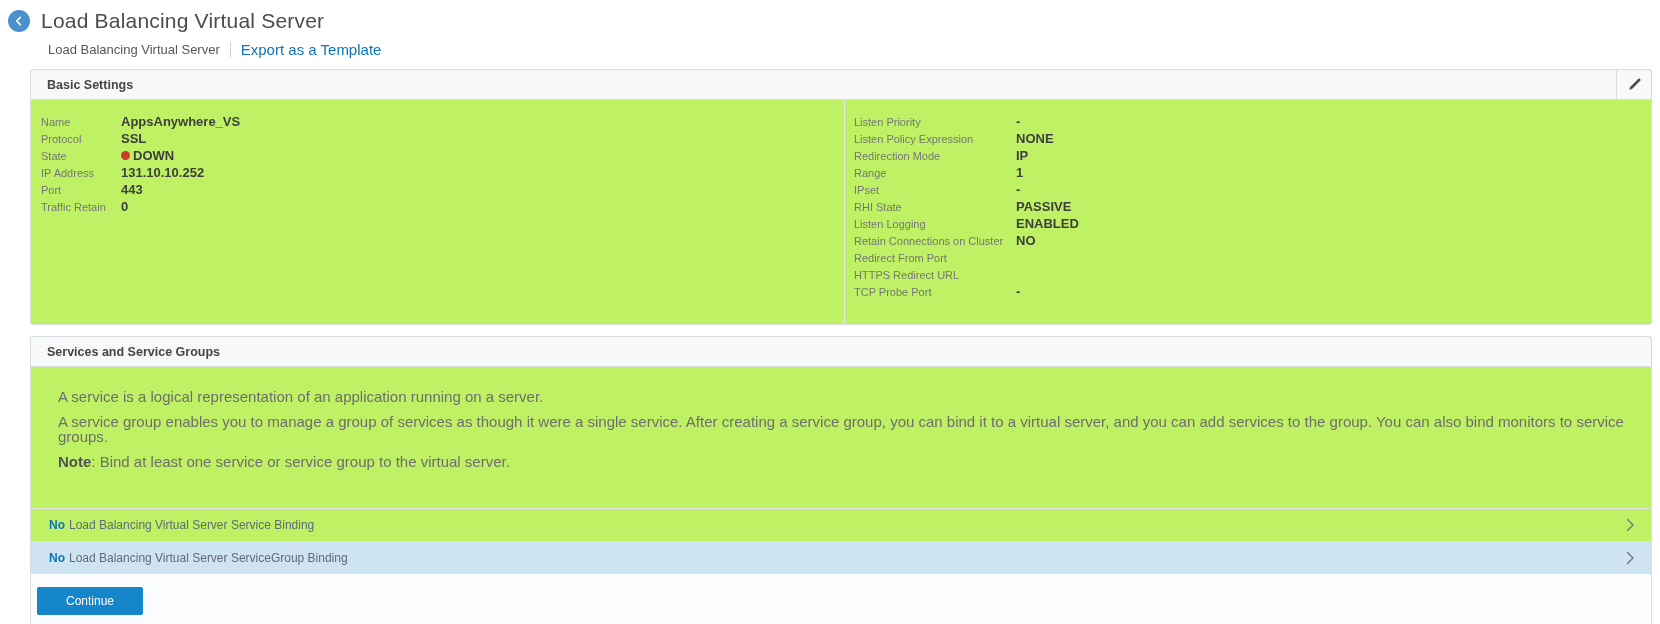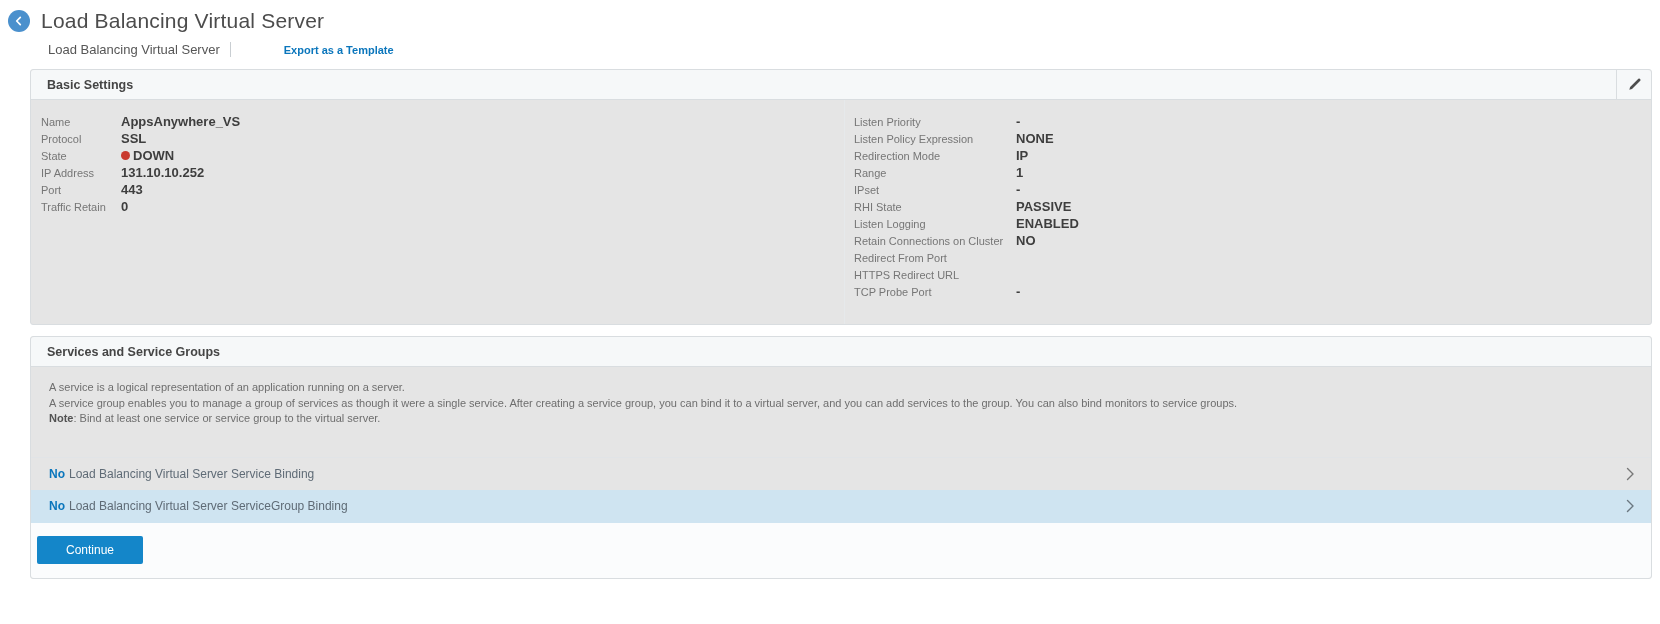--- a/index.html
+++ b/index.html
@@ -17,26 +17,26 @@
     width:22px; height:22px; border-radius:50%;
     background:#4a90cd; display:flex; align-items:center; justify-content:center;
     cursor:pointer; flex:0 0 auto;
   }
   .page-title { font-size:21px; font-weight:400; color:#4c4c4c; margin:0; letter-spacing:.2px; }
 
   
   .subtab-row { display:flex; align-items:center; margin:8px 0 0 48px; height:17px; }
   .subtab { font-size:13px; color:#565656; }
   .vsep { width:1px; height:15px; background:#c9ced2; margin:0 10px; }
-  .export-link { font-size:11px; font-weight:bold; color:#0b76bc; cursor:pointer;margin-left:43px; }
+  .export-link { font-size:15px; font-weight:normal; color:#0b76bc; cursor:pointer; }
 
   
   .panel {
     margin-left:30px; width:1622px;
-    border:1px solid #d9dde0; border-radius:3px; background:#e5e5e5;
+    border:1px solid #d9dde0; border-radius:3px; background:#bef264;
   }
   .panel-basic { margin-top:11px; }
   .panel-services { margin-top:11px; }
   .panel-header {
     height:30px; background:#f6f8f9; border-bottom:1px solid #d9dde0;
     display:flex; align-items:center; padding-left:16px; border-radius:3px 3px 0 0;
   }
   .panel-title { font-size:12.5px; font-weight:bold; color:#454545; }
   .header-actions { margin-left:auto; display:flex; align-items:stretch; align-self:stretch; }
   .action-sep { width:1px; background:#d9dde0; }
@@ -49,21 +49,21 @@
   .fcol-left  { left:10px; }
   .fcol-right { left:823px; }
   .frow { display:flex; height:17px; align-items:center; }
   .flabel { width:80px; font-size:11px; color:#767676; flex:0 0 auto; }
   .fcol-right .flabel { width:162px; }
   .fvalue { font-size:13px; font-weight:bold; color:#3e3e3e; white-space:nowrap; display:flex; align-items:center; }
   .dot { width:9px; height:9px; border-radius:50%; background:#c93a2f; display:inline-block; margin-right:3px; }
 
   
   .svc-desc { padding:13px 16px 30px 18px; }
-  .svc-desc p { margin:0; font-size:11px; line-height:15.5px; color:#6e6e6e; }
+  .svc-desc p { margin:9px; font-size:15px; line-height:15.5px; color:#6e6e6e; }
   .svc-desc .bold { font-weight:bold; color:#525252; }
   .p-continue { margin-top:14px !important; }
 
   
   .binding-row {
     height:33px; display:flex; align-items:center;
     padding:0 16px 0 18px; cursor:pointer; font-size:12px;
   }
   .binding-row.first { border-top:1px solid #e1e4e7; }
   .binding-row .no { font-weight:bold; color:#0b76bc; margin-right:4px; }

